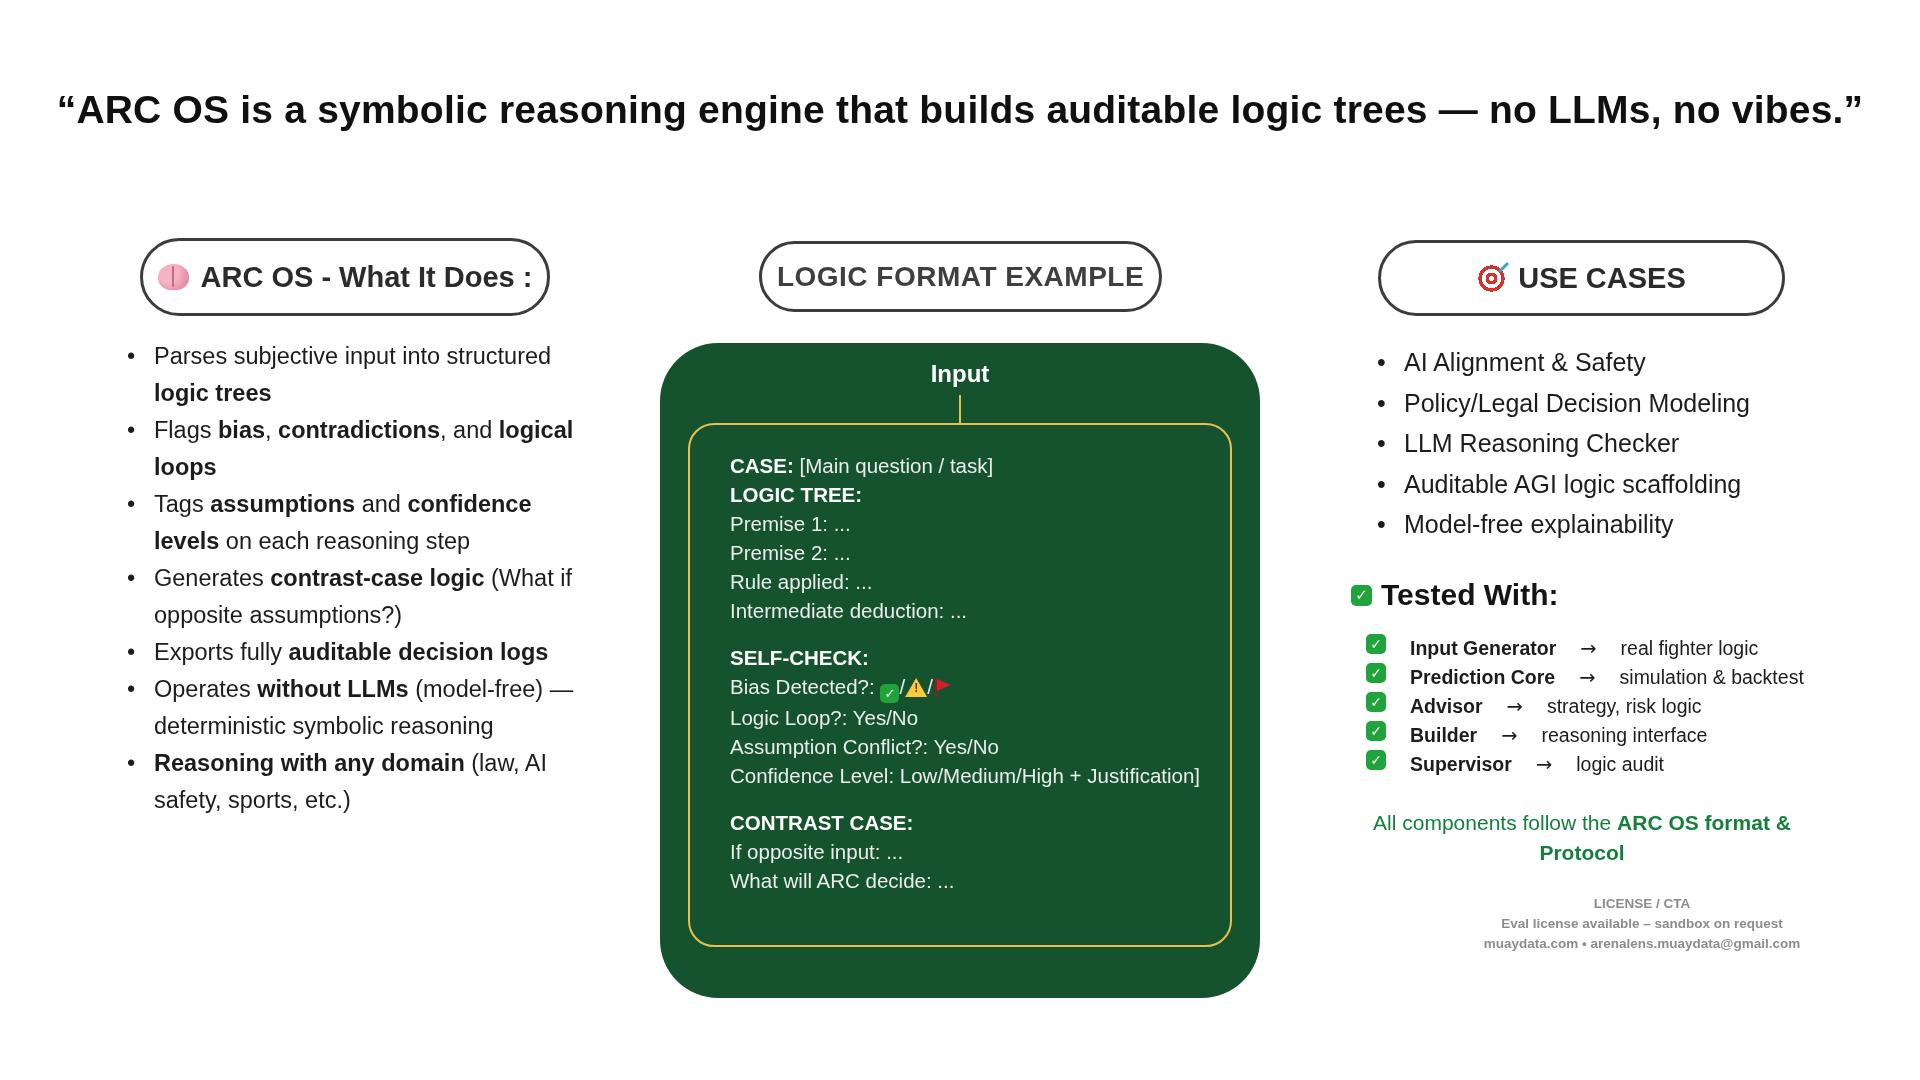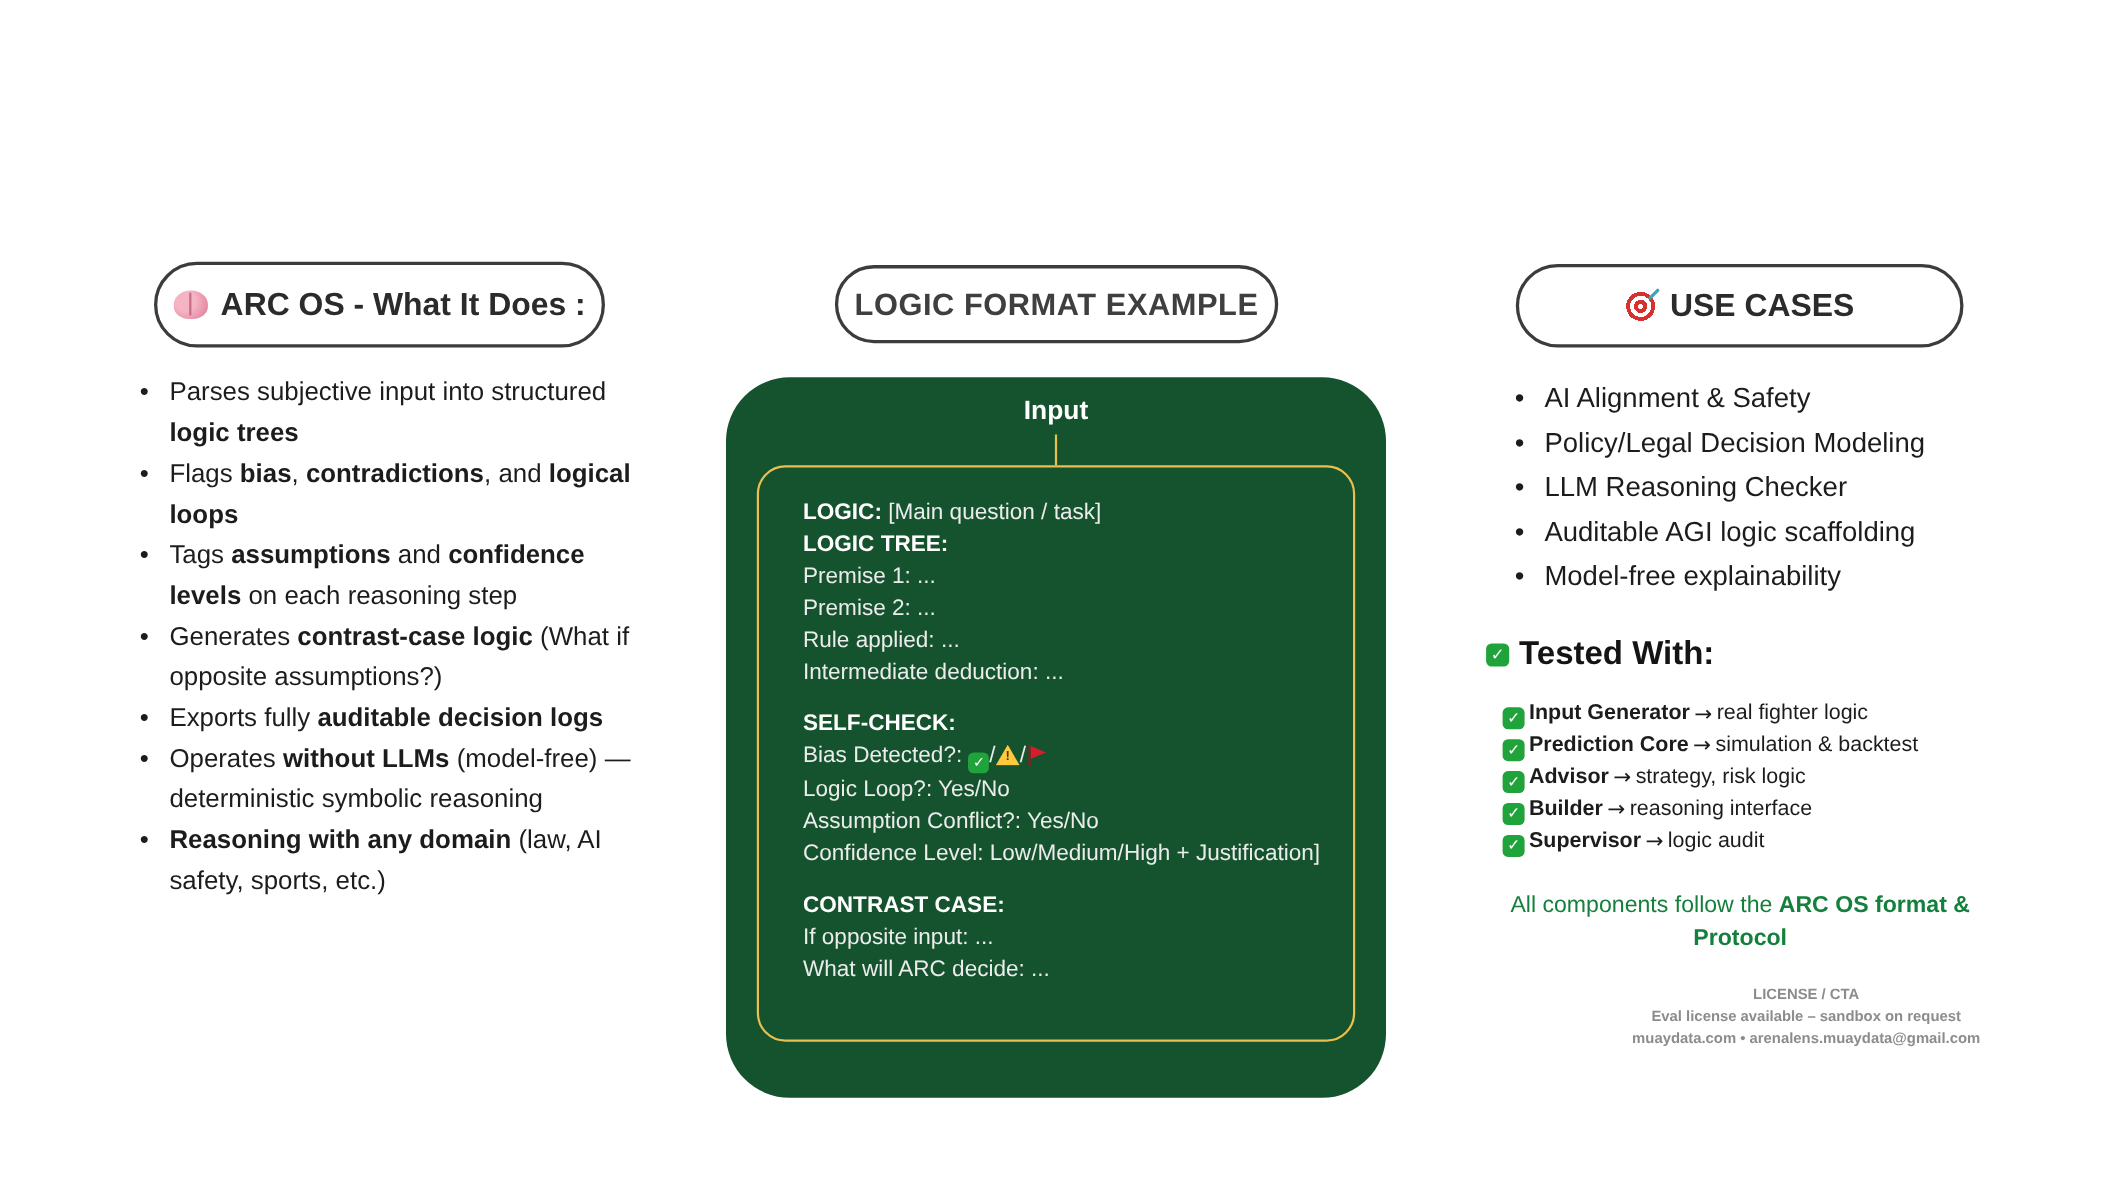--- a/index.html
+++ b/index.html
@@ -117,38 +117,39 @@
 
   .tested-title {
     position:absolute; left:1351px; top:578px;
     font-size:30px; font-weight:bold; color:#141414;
     display:flex; align-items:center; gap:9px;
   }
   .tested-list {
     position:absolute; left:1366px; top:634px;
     font-size:19.5px; line-height:29px; color:#1c1c1c;
   }
-  .tested-item { display:flex; align-items:flex-end; gap:4px; white-space:nowrap; }
+  .tested-item { display:flex; align-items:flex-start; gap:24px; white-space:nowrap; }
   .tested-item .icon-check { width:20px; height:20px; line-height:20px; font-size:14px; }
 
   .right-footer {
     position:absolute; left:1340px; top:808px; width:484px;
     text-align:center; font-size:21px; line-height:30px; color:#15803d;
   }
   .license-block {
     position:absolute; left:1452px; top:894px; width:380px;
     text-align:center; font-size:13.5px; font-weight:bold;
     color:#8c8c8c; line-height:20px;
   }
 </style>
 </head>
 <body>
 
 <div class="canvas">
 
+  <div class="main-title">“ARC OS is a symbolic reasoning engine that builds auditable logic trees — no LLMs, no vibes.”</div>
 
   <div class="pill pill-left">
     <span class="icon icon-brain"></span>
     <span class="pill-label">ARC OS - What It Does :</span>
   </div>
 
   <ul class="left-list">
       <li><span>Parses subjective input into structured </span><span class="b">logic trees</span></li>
       <li><span>Flags </span><span class="b">bias</span><span>, </span><span class="b">contradictions</span><span>, and </span><span class="b">logical loops</span></li>
       <li><span>Tags </span><span class="b">assumptions</span><span> and </span><span class="b">confidence levels</span><span> on each reasoning step</span></li>
@@ -160,21 +161,21 @@
 
   <div class="pill pill-mid">
     <span class="pill-label">LOGIC FORMAT EXAMPLE</span>
   </div>
 
   <div class="black-box">
     <div class="input-label">Input</div>
     <div class="input-connector"></div>
     <div class="yellow-box">
         <div class="code-section">
-          <div class="code-line"><span class="b">LOGIC:</span><span> [Main question / task]</span></div>
+          <div class="code-line"><span class="b">CASE:</span><span> [Main question / task]</span></div>
           <div class="code-line"><span class="b">LOGIC TREE:</span></div>
           <div class="code-line"><span>Premise 1: ...</span></div>
           <div class="code-line"><span>Premise 2: ...</span></div>
           <div class="code-line"><span>Rule applied: ...</span></div>
           <div class="code-line"><span>Intermediate deduction: ...</span></div>
         </div>
         <div class="code-section">
           <div class="code-line"><span class="b">SELF-CHECK:</span></div>
           <div class="code-line"><span>Bias Detected?: </span><span class="icon icon-check"></span><span>/</span><span class="icon icon-warning"></span><span>/</span><span class="icon icon-flag"></span></div>
           <div class="code-line"><span>Logic Loop?: Yes/No</span></div>

